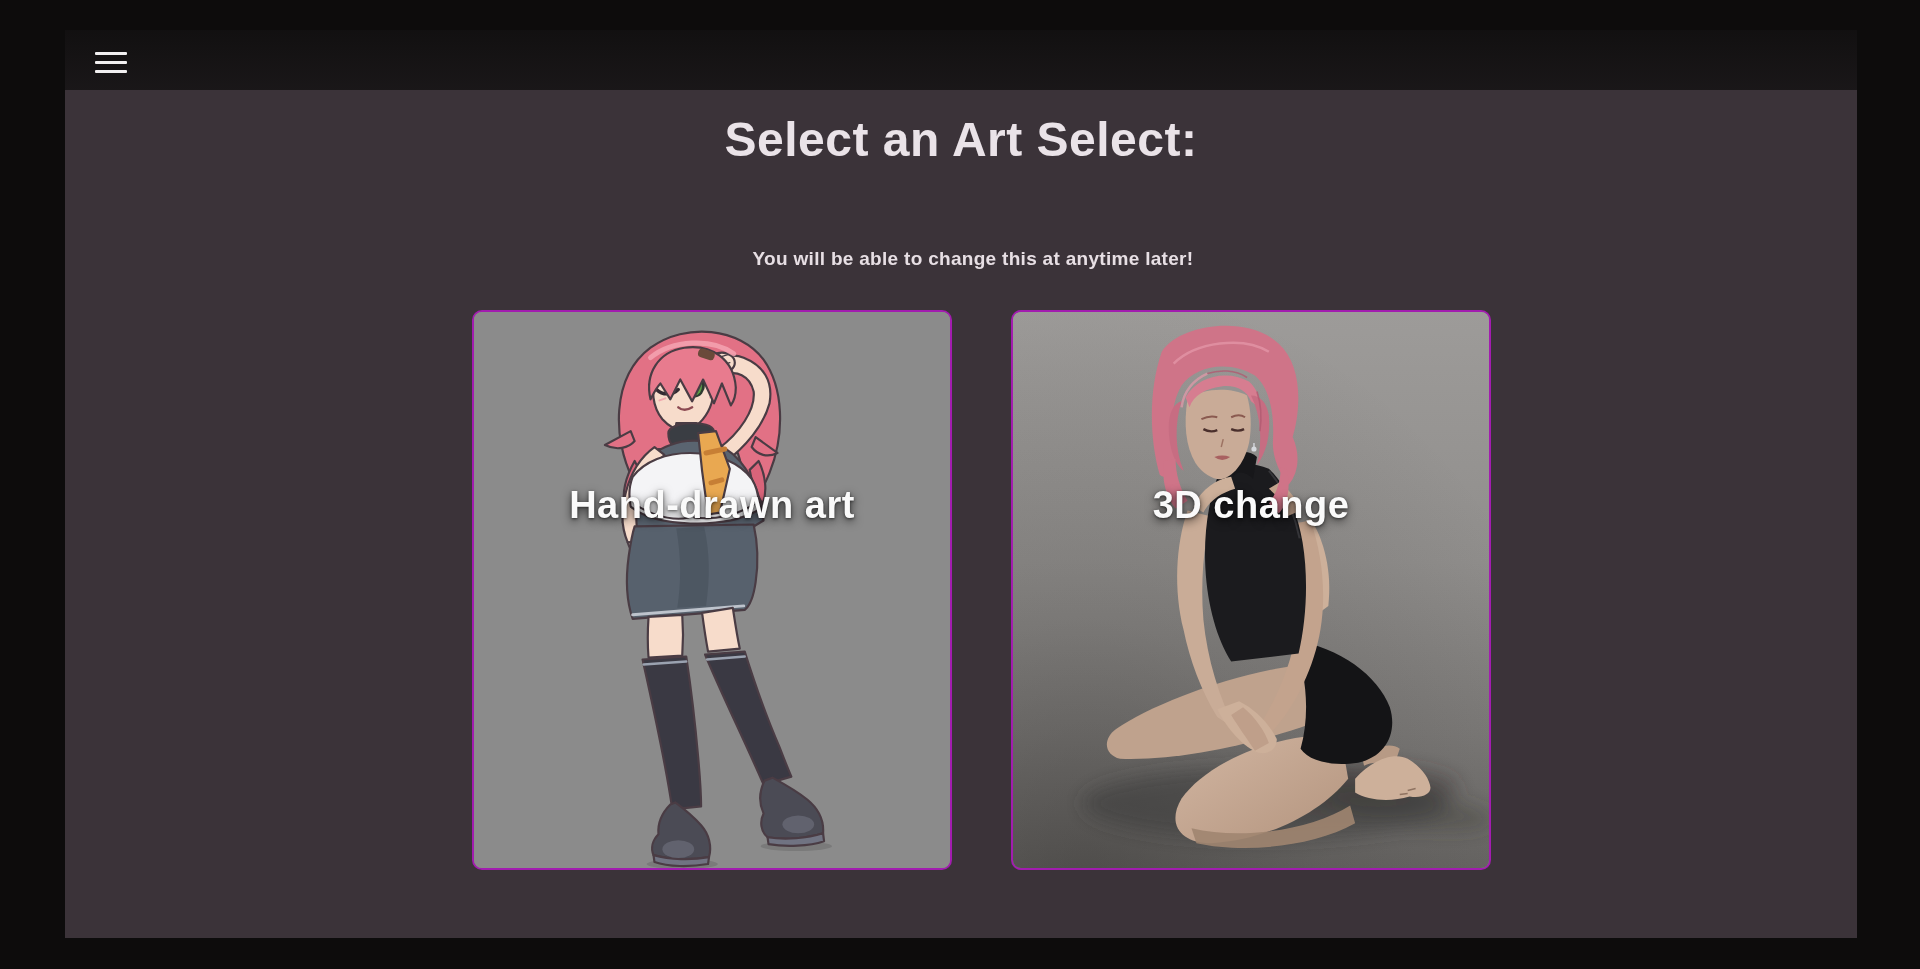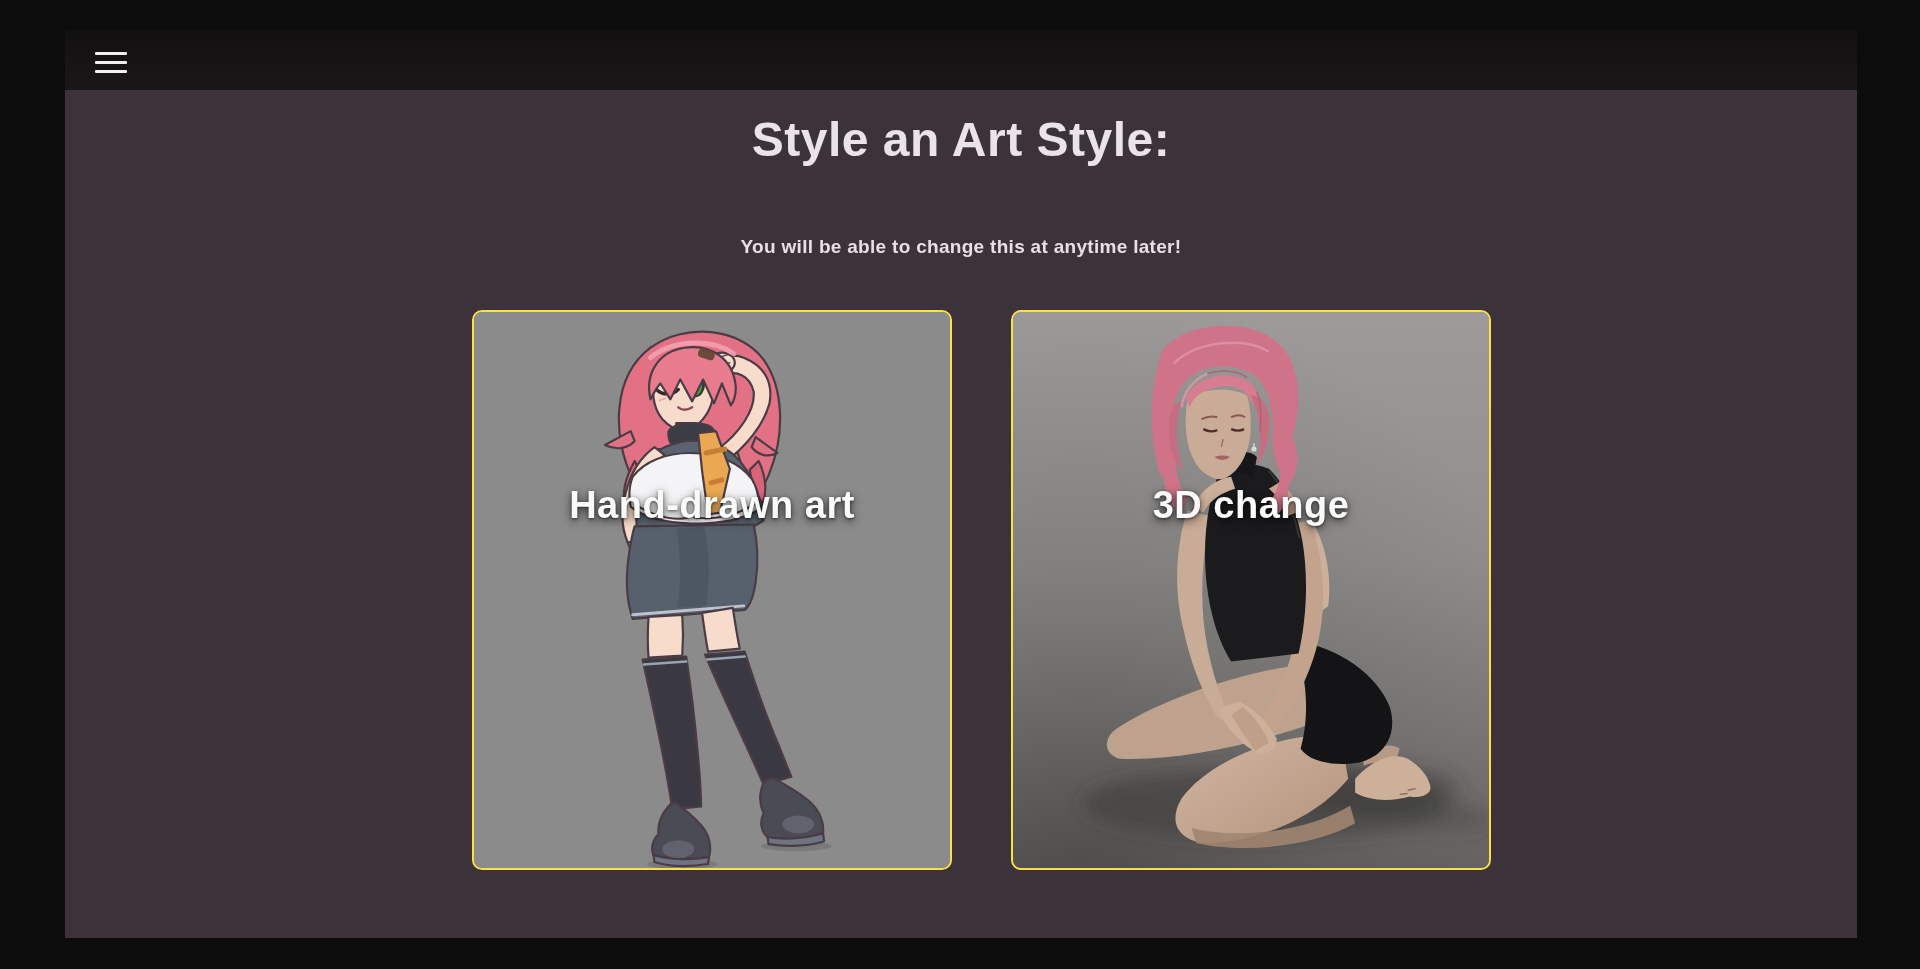--- a/index.html
+++ b/index.html
@@ -25,25 +25,25 @@
     background:#3b3339;
   }
   .page-title{
     position:absolute;left:0;top:22px;width:100%;
     text-align:center;font-size:48px;font-weight:700;
     color:#eae3e8;letter-spacing:.5px;margin:0;
   }
   .page-subtitle{
     position:absolute;left:0;top:146px;width:100%;
     text-align:center;font-size:19px;font-weight:600;
-    color:#e7dfe4;letter-spacing:.3px;margin:0;
+    color:#e7dfe4;letter-spacing:.3px;margin:12px;
   }
   .card{
     position:absolute;top:220px;width:480px;height:560px;
-    border:2px solid #fde047;border-radius:10px;
+    border:2px solid #a21caf;border-radius:10px;
     box-sizing:border-box;overflow:hidden;cursor:pointer;
     background:#8b8b8b;
   }
   .card.left{left:407px;}
   .card.right{left:946px;}
   .card svg{position:absolute;left:0;top:0;width:100%;height:100%;display:block;}
   .card-label{
     position:absolute;left:0;right:0;top:172px;
     text-align:center;font-size:38px;font-weight:700;
     color:#fafafa;letter-spacing:.5px;
@@ -57,21 +57,21 @@
 <div class="top-hint"></div>
 
 <div class="menu-btn" title="">
   <span></span>
   <span></span>
   <span></span>
 </div>
 
 <div class="panel">
 
-  <h1 class="page-title">Style an Art Style:</h1>
+  <h1 class="page-title">Select an Art Select:</h1>
   <p class="page-subtitle">You will be able to change this at anytime later!</p>
 
   <div class="card left">
     <svg viewBox="0 0 480 560" preserveAspectRatio="none">
       <rect width="480" height="560" fill="#8b8b8b"></rect>
       <g stroke="#4a3c44" stroke-width="2.2" stroke-linejoin="round" stroke-linecap="round">
 
         <path d="M160,168 C140,128 138,66 178,36 C214,10 268,16 292,48 C312,76 314,122 298,162 C292,178 284,188 274,194 C272,176 272,158 266,142 L186,138 C178,150 174,162 174,176 C170,184 164,180 160,168 Z" fill="#e27185"></path>
         <path d="M158,120 L132,134 C144,140 156,137 162,130 Z" fill="#e27185"></path>
         <path d="M284,126 L306,142 C296,147 286,144 280,136 Z" fill="#e27185"></path>

